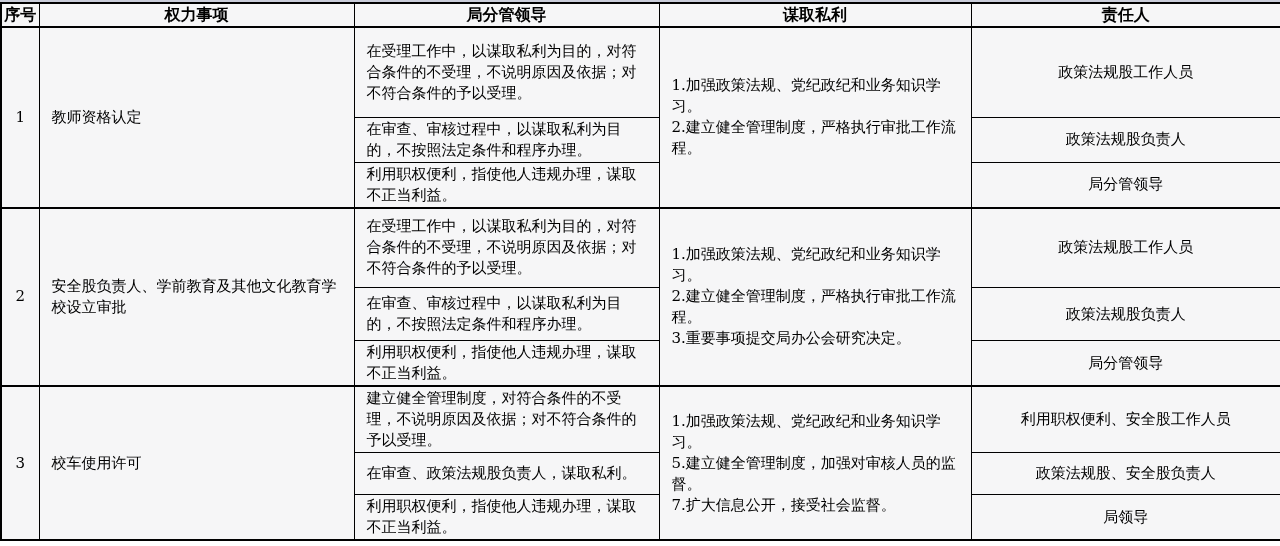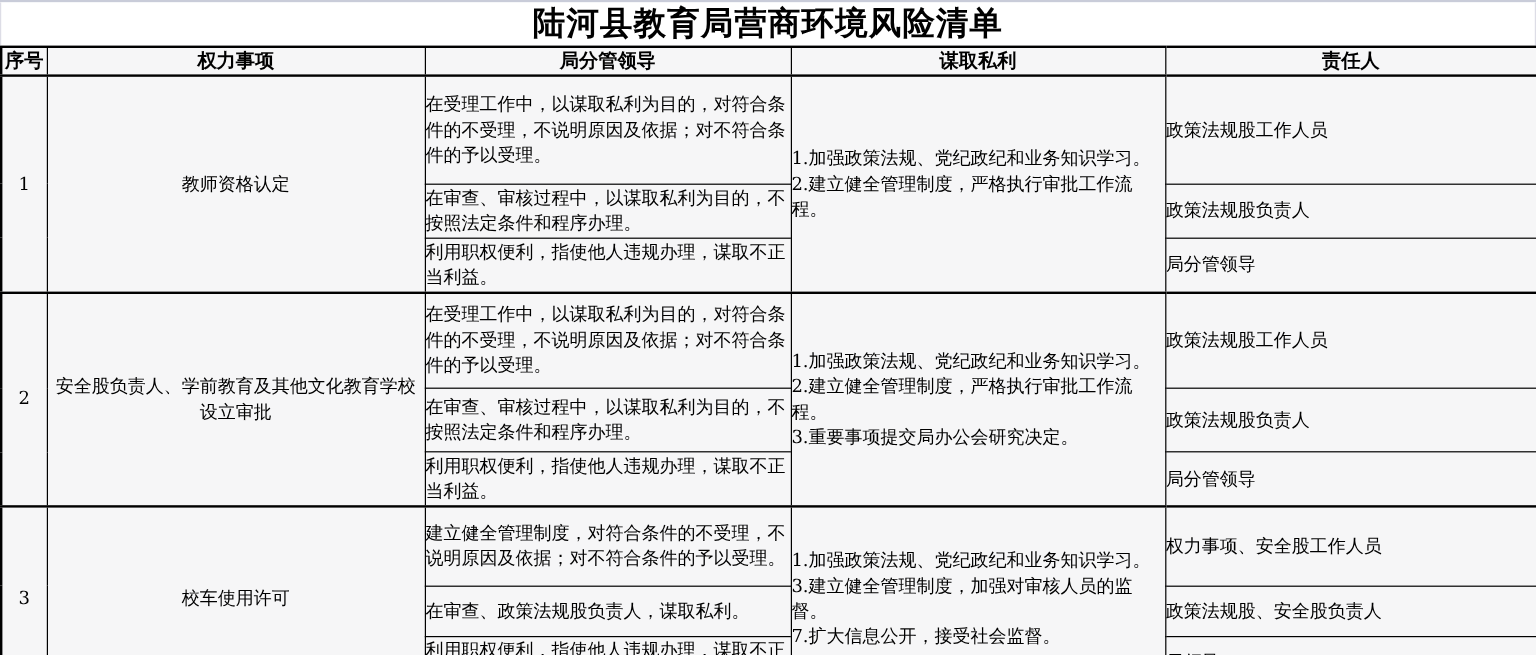--- a/index.html
+++ b/index.html
@@ -45,42 +45,41 @@
     font-size: 16px;
     text-align: center;
     border-top: 2px solid #000;
     border-bottom: 2px solid #000;
     padding: 0 1px;
     white-space: nowrap;
   }
   table.risk td {
     font-size: 15px;
     line-height: 21px;
-    padding: 1px 0;
+    padding: 1px 12px;
     word-break: break-all;
   }
   td.no   { text-align: center; padding: 0 1px; }
-  td.power{ text-align: center; padding-left: 5px; }
+  td.power{ text-align: left; padding-left: 5px; }
   td.mani { text-align: left; }
   td.meas { text-align: left; padding-left: 5px; }
-  td.resp { text-align: left; padding-left: 7px; white-space: nowrap; }
+  td.resp { text-align: center; padding-left: 7px; white-space: nowrap; }
   tr.group-start td { border-top: 2px solid #000; }
   
   col.c0 { width: 38px; }
   col.c1 { width: 315px; }
   col.c2 { width: 305px; }
   col.c3 { width: 312px; }
   col.c4 { width: 310px; }
 </style>
 </head>
 <body>
 
 <div class="page">
 
-  <div class="title-band">陆河县教育局营商环境风险清单</div>
 
   <table class="risk">
     <colgroup>
       <col class="c0">
         <col class="c1">
         <col class="c2">
         <col class="c3">
         <col class="c4">
     </colgroup>
     <thead>
@@ -133,24 +132,24 @@
         <td class="mani">利用职权便利，指使他人违规办理，谋取不正当利益。</td>
         <td class="resp">局分管领导</td>
       </tr>
 
       <tr class="group-start" style="height:66px">
         <td class="no" rowspan="3">3</td>
         <td class="power" rowspan="3">校车使用许可</td>
         <td class="mani">建立健全管理制度，对符合条件的不受理，不说明原因及依据；对不符合条件的予以受理。</td>
         <td class="meas" rowspan="3">
           <div>1.加强政策法规、党纪政纪和业务知识学习。</div>
-          <div>3.建立健全管理制度，加强对审核人员的监督。</div>
+          <div>5.建立健全管理制度，加强对审核人员的监督。</div>
           <div>7.扩大信息公开，接受社会监督。</div>
         </td>
-        <td class="resp">权力事项、安全股工作人员</td>
+        <td class="resp">利用职权便利、安全股工作人员</td>
       </tr>
       <tr style="height:42px">
         <td class="mani">在审查、政策法规股负责人，谋取私利。</td>
         <td class="resp">政策法规股、安全股负责人</td>
       </tr>
       <tr style="height:36px">
         <td class="mani">利用职权便利，指使他人违规办理，谋取不正当利益。</td>
         <td class="resp">局领导</td>
       </tr>
 

